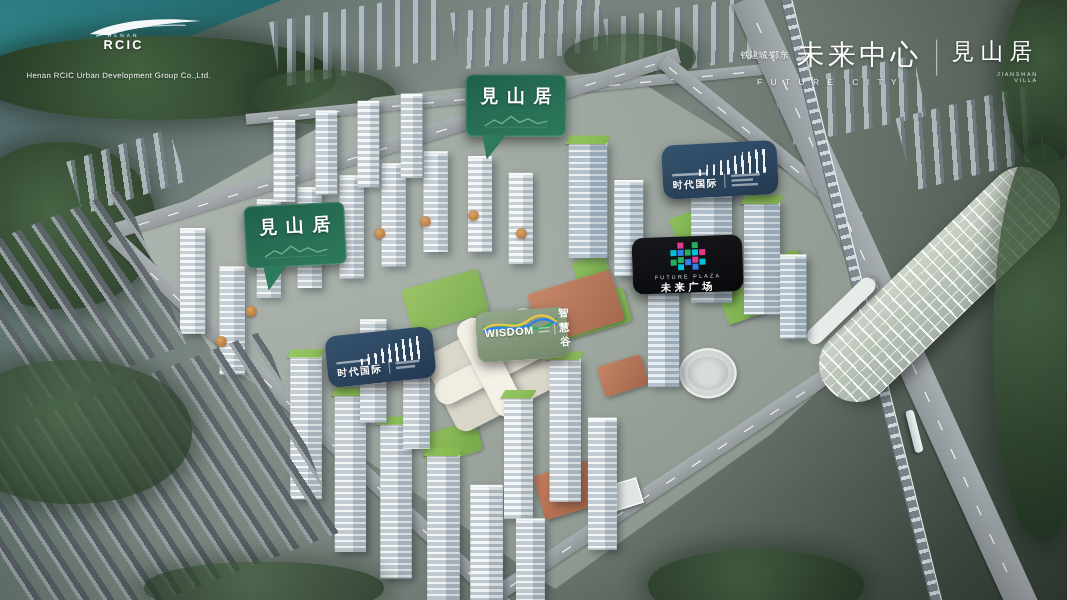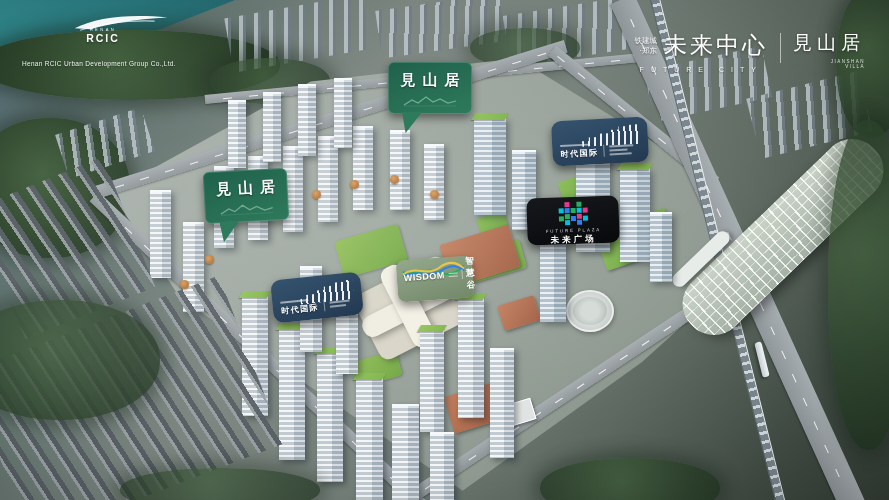--- a/index.html
+++ b/index.html
@@ -92,21 +92,21 @@
   .logo{position:absolute;left:22px;top:12px;width:210px;height:60px;color:#fff;}
   .lg-swoosh{position:absolute;left:44px;top:0;}
   .mark{position:absolute;left:50px;top:15px;width:62px;text-align:center;}
   .mk-top{display:block;font-size:4px;letter-spacing:2.5px;opacity:.9;}
   .mk{display:block;font-size:10.5px;font-weight:bold;letter-spacing:2px;text-shadow:0 1px 2px rgba(0,0,0,.4);}
   .lg-cn{position:absolute;left:0;top:31px;font-size:12.5px;font-weight:bold;letter-spacing:.5px;white-space:nowrap;text-shadow:0 1px 3px rgba(0,0,0,.5);}
   .lg-en{position:absolute;left:0;top:48px;font-size:6.5px;letter-spacing:.3px;opacity:.92;white-space:nowrap;text-shadow:0 1px 2px rgba(0,0,0,.5);}
   .title{position:absolute;right:24px;top:30px;display:flex;align-items:flex-start;gap:12px;color:#fff;}
   .t-left{text-align:center;}
   .t-main-row{display:flex;align-items:center;gap:7px;}
-  .t-prefix{display:flex;flex-direction:column;font-size:7.5px;line-height:1.25;text-align:right;opacity:.95;text-shadow:0 1px 2px rgba(0,0,0,.5);}
+  .t-prefix{display:flex;flex-direction:row;font-size:7.5px;line-height:1.25;text-align:right;opacity:.95;text-shadow:0 1px 2px rgba(0,0,0,.5);}
   .t-main{font-size:23px;letter-spacing:3px;font-weight:500;text-shadow:0 1px 3px rgba(0,0,0,.45);white-space:nowrap;text-align:center;}
   .t-sub{font-size:7px;letter-spacing:7px;margin-top:5px;opacity:.92;text-shadow:0 1px 2px rgba(0,0,0,.5);}
   .t-div{width:1px;height:30px;background:rgba(255,255,255,.55);margin-top:3px;}
   .t-proj{font-size:19px;letter-spacing:5px;font-weight:500;text-shadow:0 1px 3px rgba(0,0,0,.45);white-space:nowrap;}
   .t-proj-sub{display:flex;flex-direction:column;align-items:flex-end;font-size:4.5px;letter-spacing:1.5px;opacity:.8;margin-top:3px;}
 </style>
 </head>
 <body>
 
 <div class="stage">

